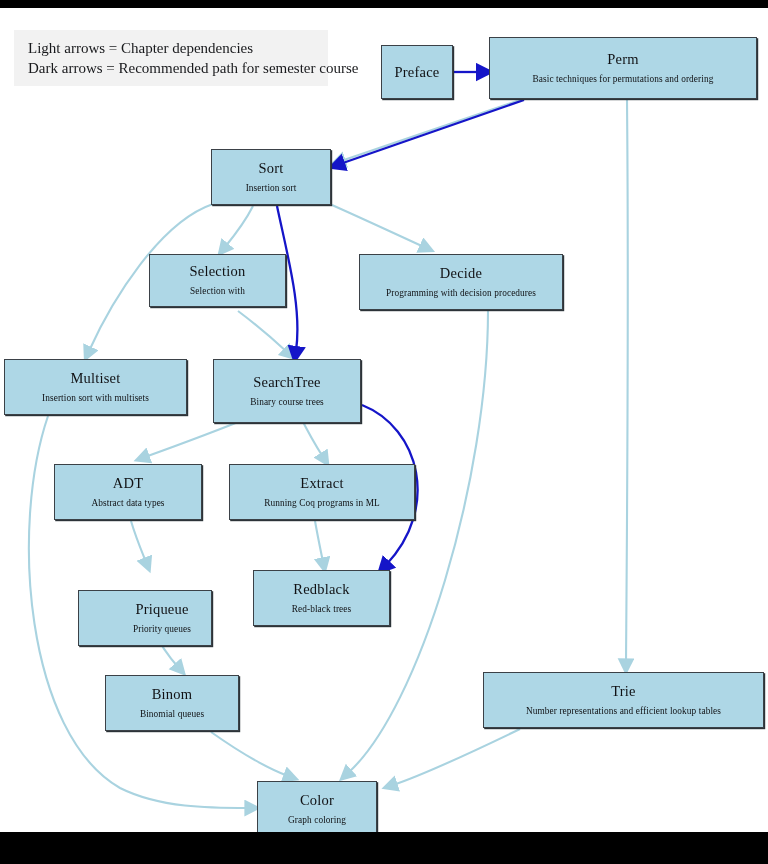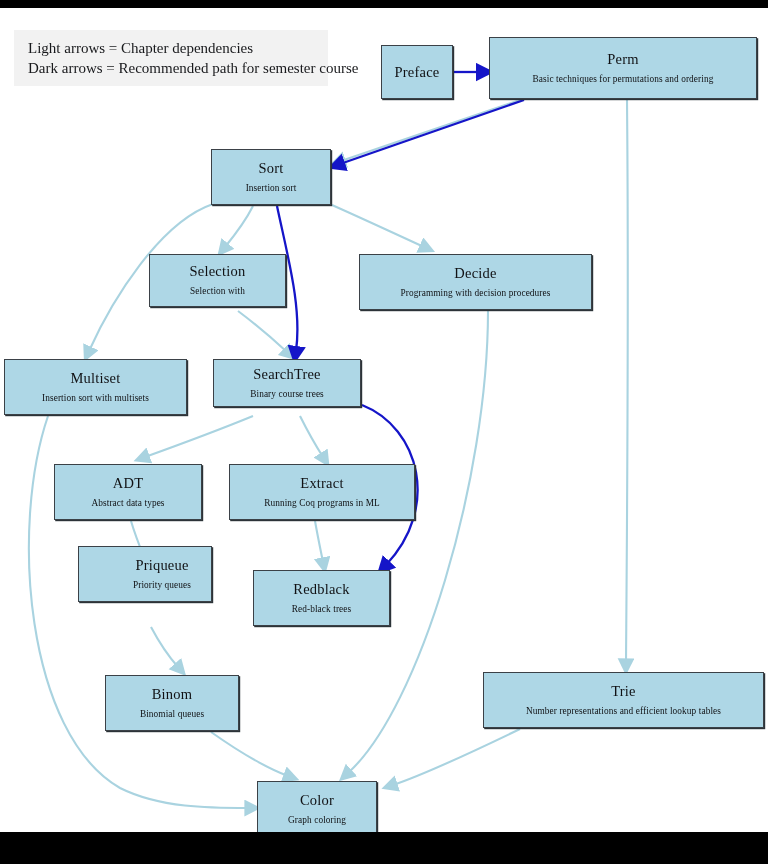--- a/index.html
+++ b/index.html
@@ -136,46 +136,46 @@
     <div class="node" style="left:211px; top:141px; width:120px; height:56px;">
       <div class="title">Sort</div>
       <div class="subtitle">Insertion sort</div>
     </div>
 
     <div class="node" style="left:149px; top:246px; width:137px; height:53px;">
       <div class="title">Selection</div>
       <div class="subtitle">Selection with</div>
     </div>
 
-    <div class="node" style="left:359px; top:246px; width:233px; height:56px;">
+    <div class="node" style="left:359px; top:246px; width:204px; height:56px;">
       <div class="title">Decide</div>
       <div class="subtitle">Programming with decision procedures</div>
     </div>
 
     <div class="node" style="left:4px; top:351px; width:183px; height:56px;">
       <div class="title">Multiset</div>
       <div class="subtitle">Insertion sort with multisets</div>
     </div>
 
-    <div class="node" style="left:213px; top:351px; width:148px; height:48px;">
+    <div class="node" style="left:213px; top:351px; width:148px; height:64px;">
       <div class="title">SearchTree</div>
       <div class="subtitle">Binary course trees</div>
     </div>
 
     <div class="node" style="left:54px; top:456px; width:148px; height:56px;">
       <div class="title">ADT</div>
       <div class="subtitle">Abstract data types</div>
     </div>
 
     <div class="node" style="left:229px; top:456px; width:186px; height:56px;">
       <div class="title">Extract</div>
       <div class="subtitle">Running Coq programs in ML</div>
     </div>
 
-    <div class="node" style="left:78px; top:538px; width:134px; height:56px;padding-left:40px;">
+    <div class="node" style="left:78px; top:582px; width:134px; height:56px;padding-left:40px;">
       <div class="title">Priqueue</div>
       <div class="subtitle">Priority queues</div>
     </div>
 
     <div class="node" style="left:253px; top:562px; width:137px; height:56px;">
       <div class="title">Redblack</div>
       <div class="subtitle">Red-black trees</div>
     </div>
 
     <div class="node" style="left:483px; top:664px; width:281px; height:56px;">

